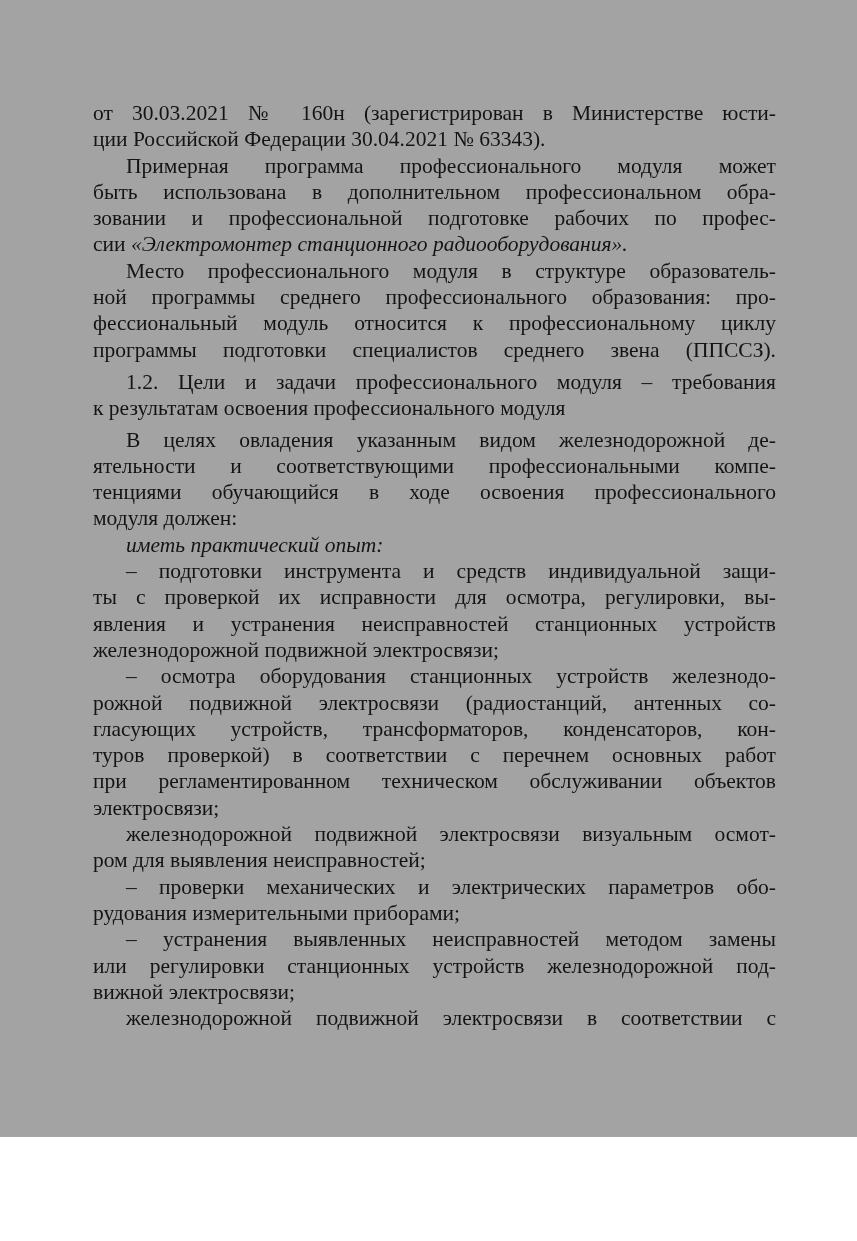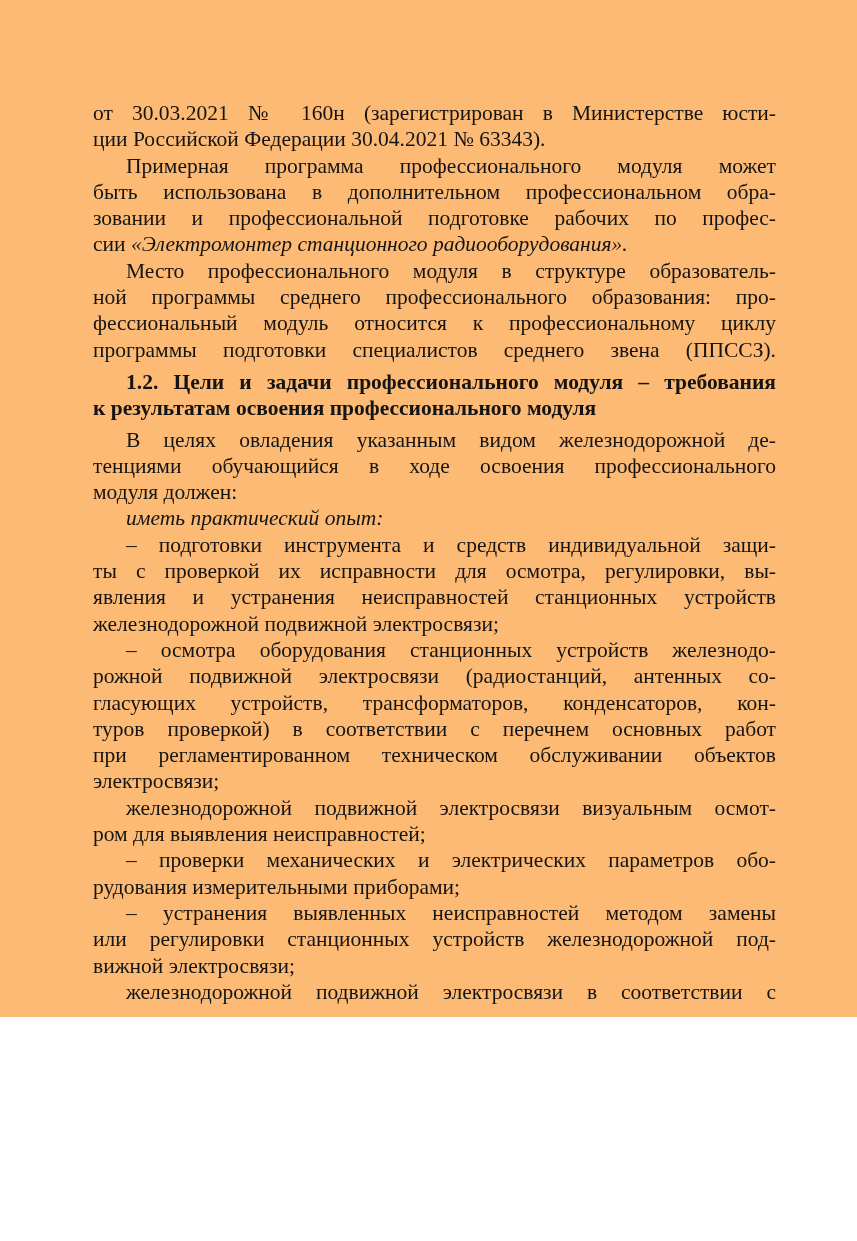--- a/index.html
+++ b/index.html
@@ -8,22 +8,22 @@
   }
   body {
     width: 857px;
     height: 1241px;
     background: #ffffff;
     font-family: "Liberation Serif", "DejaVu Serif", serif;
   }
   .page {
     position: relative;
     width: 857px;
-    height: 1017px;
-    background: #fdba74;
+    height: 1137px;
+    background: #a3a3a3;
     overflow: hidden;
   }
   .content {
     position: absolute;
     left: 93px;
     top: 100px;
     width: 683px;
     color: #141414;
     font-size: 21.5px;
   }
@@ -43,21 +43,21 @@
     height: 26.3px;
     text-align: left;
     white-space: normal;
   }
   .line.just {
     text-align: justify;
     text-align-last: justify;
   }
   .seg.regular { font-style: normal; font-weight: normal; }
   .seg.italic  { font-style: italic; font-weight: normal; }
-  .seg.bold    { font-style: normal; font-weight: bold; }
+  .seg.bold    { font-style: normal; font-weight: normal; }
   .page-number {
     position: absolute;
     left: 95px;
     top: 1141px;
     font-size: 21.5px;
     line-height: 26.3px;
     color: #141414;
   }
 </style>
 </head>
@@ -80,20 +80,21 @@
         <div class="line just"><span class="seg regular">ной программы среднего профессионального образования: про-</span></div>
         <div class="line just"><span class="seg regular">фессиональный модуль относится к профессиональному циклу</span></div>
         <div class="line just"><span class="seg regular">программы подготовки специалистов среднего звена (ППССЗ).</span></div>
       </div>
       <div class="para indent heading">
         <div class="line just"><span class="seg bold">1.2. Цели и задачи профессионального модуля – требования</span></div>
         <div class="line"><span class="seg bold">к результатам освоения профессионального модуля</span></div>
       </div>
       <div class="para indent">
         <div class="line just"><span class="seg regular">В целях овладения указанным видом железнодорожной де-</span></div>
+        <div class="line just"><span class="seg regular">ятельности и соответствующими профессиональными компе-</span></div>
         <div class="line just"><span class="seg regular">тенциями обучающийся в ходе освоения профессионального</span></div>
         <div class="line"><span class="seg regular">модуля должен:</span></div>
       </div>
       <div class="para indent">
         <div class="line"><span class="seg italic">иметь практический опыт:</span></div>
       </div>
       <div class="para indent">
         <div class="line just"><span class="seg regular">– подготовки инструмента и средств индивидуальной защи-</span></div>
         <div class="line just"><span class="seg regular">ты с проверкой их исправности для осмотра, регулировки, вы-</span></div>
         <div class="line just"><span class="seg regular">явления и устранения неисправностей станционных устройств</span></div>

